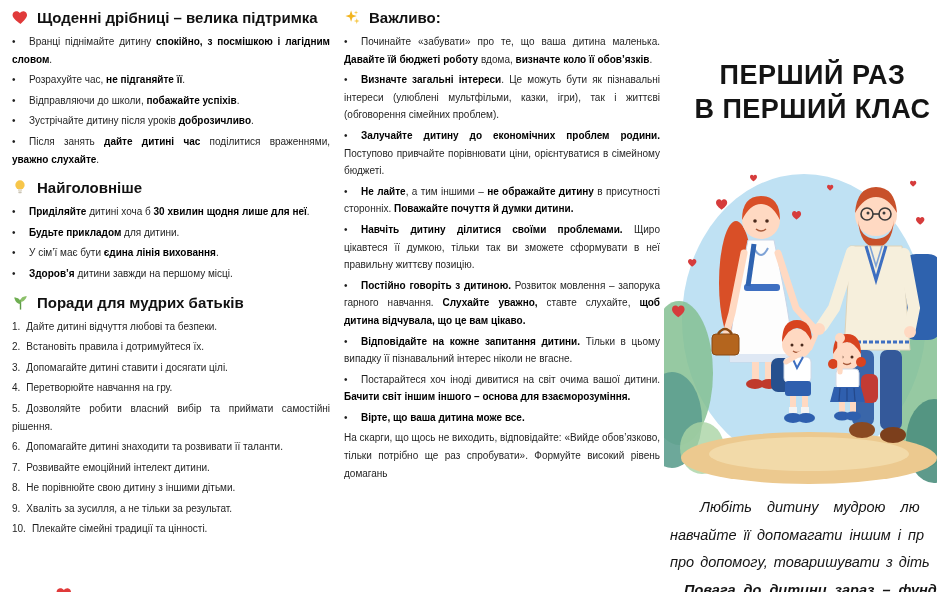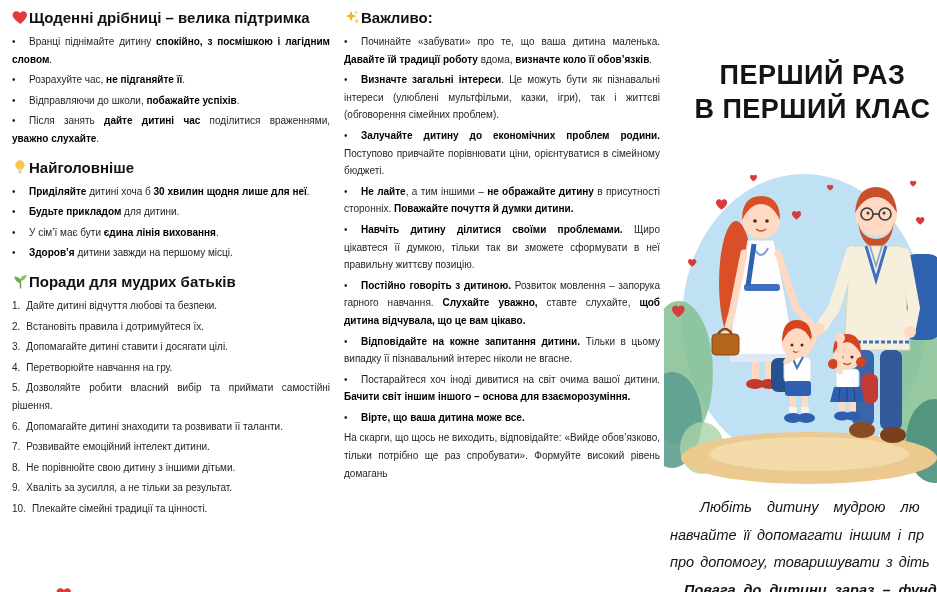--- a/index.html
+++ b/index.html
@@ -1,21 +1,21 @@
 <!DOCTYPE html>
 <html><head>
 <meta charset="utf-8">
 <style>
   html,body{margin:0;padding:0;background:#ffffff;}
   .page{position:relative;width:937px;height:592px;background:#ffffff;overflow:hidden;
         font-family:"Liberation Sans",sans-serif;color:#1f1f1f;}
   .col{position:absolute;top:4px;}
   .col-left{left:12px;width:318px;}
   .col-mid{left:344px;width:316px;}
-  .hdr{display:flex;align-items:center;font-weight:700;font-size:15px;color:#111;
+  .hdr{display:flex;align-items:center;gap:8px;font-weight:700;font-size:15px;color:#111;
        margin:10px 0 6px 0;line-height:19px;}
   .hdr:first-child{margin-top:4px;}
   .ic{display:inline-flex;width:17px;height:17px;flex:0 0 auto;}
   .item{margin:0 0 3px 0;font-size:10px;line-height:17.6px;text-align:justify;}
   .item .b{font-weight:700;color:#000;}
   .mk{display:inline-block;}
   .mk-b{width:17px;}
   .mk-n{margin-right:6px;}
   .right-panel{position:absolute;left:664px;top:0;width:273px;height:592px;background:#fff;}
   .brochure-title{position:absolute;left:676px;top:58px;width:273px;text-align:center;
@@ -41,20 +41,21 @@
         <span class="ic">
           <svg viewBox="0 0 24 24" width="17" height="17">
             <path d="M12 21s-8.5-5.2-10.7-10C-.2 7.6 1.7 3.6 5.4 3.1c2.2-.3 4.3.7 5.6 2.5a6.4 6.4 0 0 1 5.6-2.5c3.7.5 5.6 4.5 4.1 7.9C18.5 15.8 12 21 12 21z" fill="#e03a3a"></path>
           </svg>
         </span>
         <span>Щоденні дрібниці – велика підтримка</span>
       </div>
       <p class="item"><span class="mk mk-b">•</span><span>Вранці піднімайте дитину </span><span class="b">спокійно, з посмішкою і лагідним словом</span><span>.</span></p>
       <p class="item"><span class="mk mk-b">•</span><span>Розрахуйте час, </span><span class="b">не підганяйте її</span><span>.</span></p>
       <p class="item"><span class="mk mk-b">•</span><span>Відправляючи до школи, </span><span class="b">побажайте успіхів</span><span>.</span></p>
+      <p class="item"><span class="mk mk-b">•</span><span>Зустрічайте дитину після уроків </span><span class="b">доброзичливо</span><span>.</span></p>
       <p class="item"><span class="mk mk-b">•</span><span>Після занять </span><span class="b">дайте дитині час</span><span> поділитися враженнями, </span><span class="b">уважно слухайте</span><span>.</span></p>
       <div class="hdr">
         <span class="ic">
           <svg viewBox="0 0 24 24" width="16" height="16">
             <circle cx="12" cy="9" r="7" fill="#f7c64a"></circle>
             <rect x="9" y="15" width="6" height="3.5" rx="1" fill="#e3ddcf"></rect>
             <rect x="9.5" y="18.6" width="5" height="2.6" rx="1" fill="#c9c3b3"></rect>
           </svg>
         </span>
         <span>Найголовніше</span>
@@ -89,21 +90,21 @@
       <div class="hdr">
         <span class="ic">
           <svg viewBox="0 0 24 24" width="17" height="17">
             <path d="M10 2 L12 8 L18 10 L12 12 L10 18 L8 12 L2 10 L8 8 Z" fill="#f2b41f"></path>
             <path d="M18 13 L19 16 L22 17 L19 18 L18 21 L17 18 L14 17 L17 16 Z" fill="#f6ca4f"></path>
             <path d="M17 2 L17.7 4.3 L20 5 L17.7 5.7 L17 8 L16.3 5.7 L14 5 L16.3 4.3 Z" fill="#f6ca4f"></path>
           </svg>
         </span>
         <span>Важливо:</span>
       </div>
-      <p class="item"><span class="mk mk-b">•</span><span>Починайте «забувати» про те, що ваша дитина маленька. </span><span class="b">Давайте їй традиції роботу</span><span> вдома, </span><span class="b">визначте коло її обов’язків</span><span>.</span></p>
+      <p class="item"><span class="mk mk-b">•</span><span>Починайте «забувати» про те, що ваша дитина маленька. </span><span class="b">Давайте їй бюджеті роботу</span><span> вдома, </span><span class="b">визначте коло її обов’язків</span><span>.</span></p>
       <p class="item"><span class="mk mk-b">•</span><span class="b">Визначте загальні інтереси</span><span>. Це можуть бути як пізнавальні інтереси (улюблені мультфільми, казки, ігри), так і життєві (обговорення сімейних проблем).</span></p>
       <p class="item"><span class="mk mk-b">•</span><span class="b">Залучайте дитину до економічних проблем родини.</span><span> Поступово привчайте порівнювати ціни, орієнтуватися в сімейному бюджеті.</span></p>
       <p class="item"><span class="mk mk-b">•</span><span class="b">Не лайте</span><span>, а тим іншими – </span><span class="b">не ображайте дитину</span><span> в присутності сторонніх. </span><span class="b">Поважайте почуття й думки дитини.</span></p>
       <p class="item"><span class="mk mk-b">•</span><span class="b">Навчіть дитину ділитися своїми проблемами.</span><span> Щиро цікавтеся її думкою, тільки так ви зможете сформувати в неї правильну життєву позицію.</span></p>
       <p class="item"><span class="mk mk-b">•</span><span class="b">Постійно говоріть з дитиною.</span><span> Розвиток мовлення – запорука гарного навчання. </span><span class="b">Слухайте уважно,</span><span> ставте слухайте, </span><span class="b">щоб дитина відчувала, що це вам цікаво.</span></p>
       <p class="item"><span class="mk mk-b">•</span><span class="b">Відповідайте на кожне запитання дитини.</span><span> Тільки в цьому випадку її пізнавальний інтерес ніколи не вгасне.</span></p>
       <p class="item"><span class="mk mk-b">•</span><span>Постарайтеся хоч іноді дивитися на світ очима вашої дитини. </span><span class="b">Бачити світ іншим іншого – основа для взаєморозуміння.</span></p>
       <p class="item"><span class="mk mk-b">•</span><span class="b">Вірте, що ваша дитина може все.</span></p>
       <p class="item"><span>На скарги, що щось не виходить, відповідайте: «Вийде обов’язково, тільки потрібно ще раз спробувати». Формуйте високий рівень домагань</span></p>
     </div>

